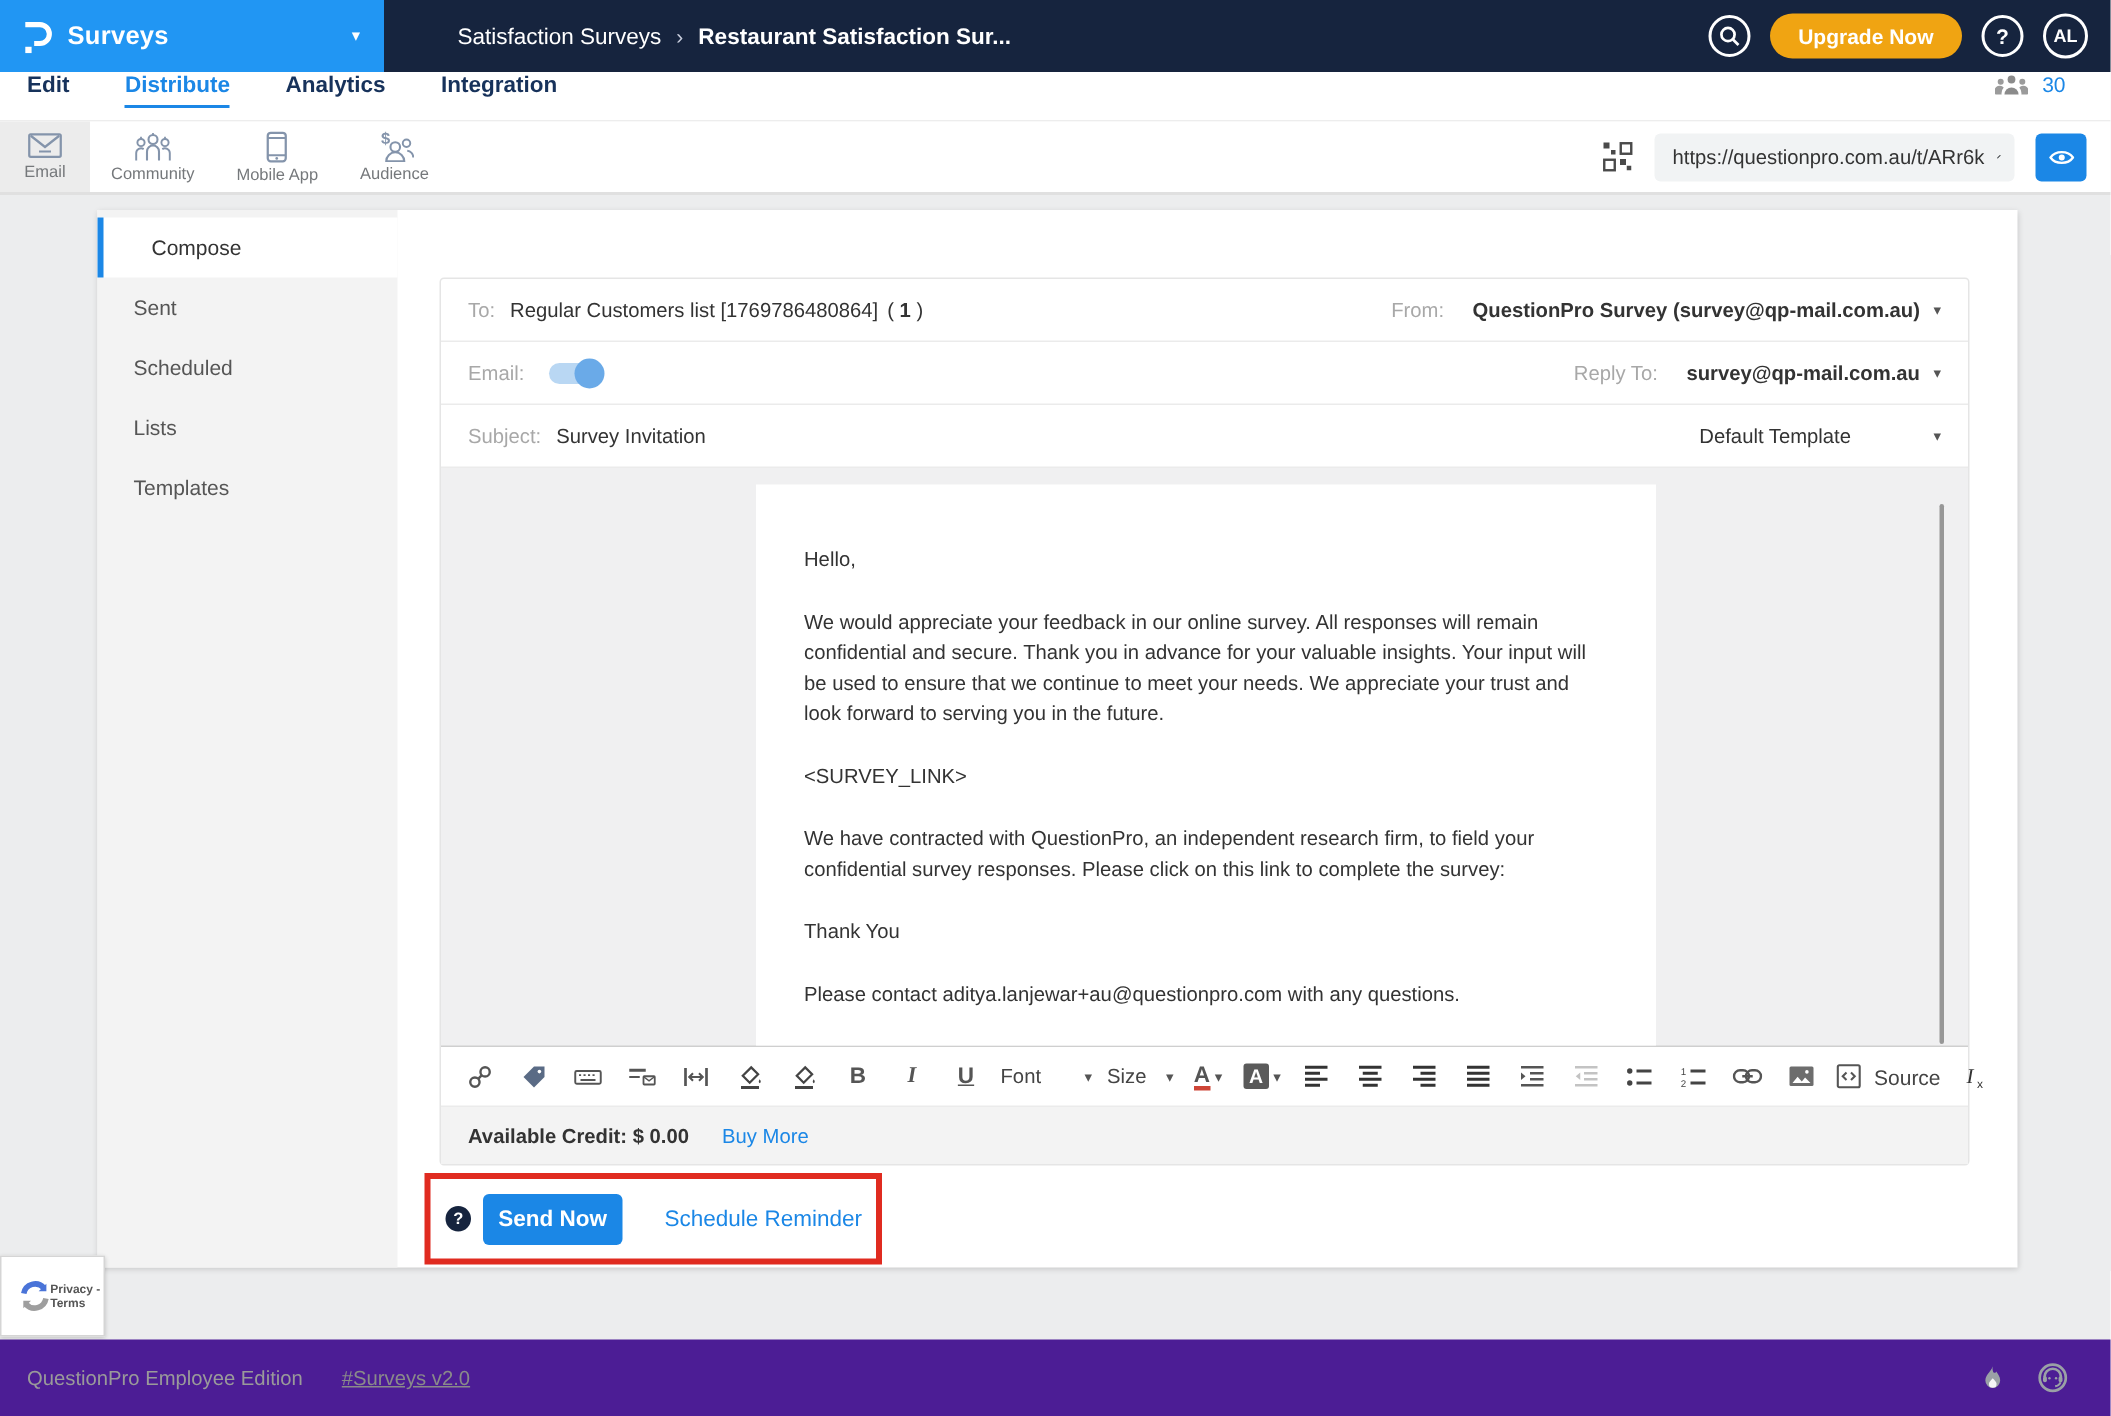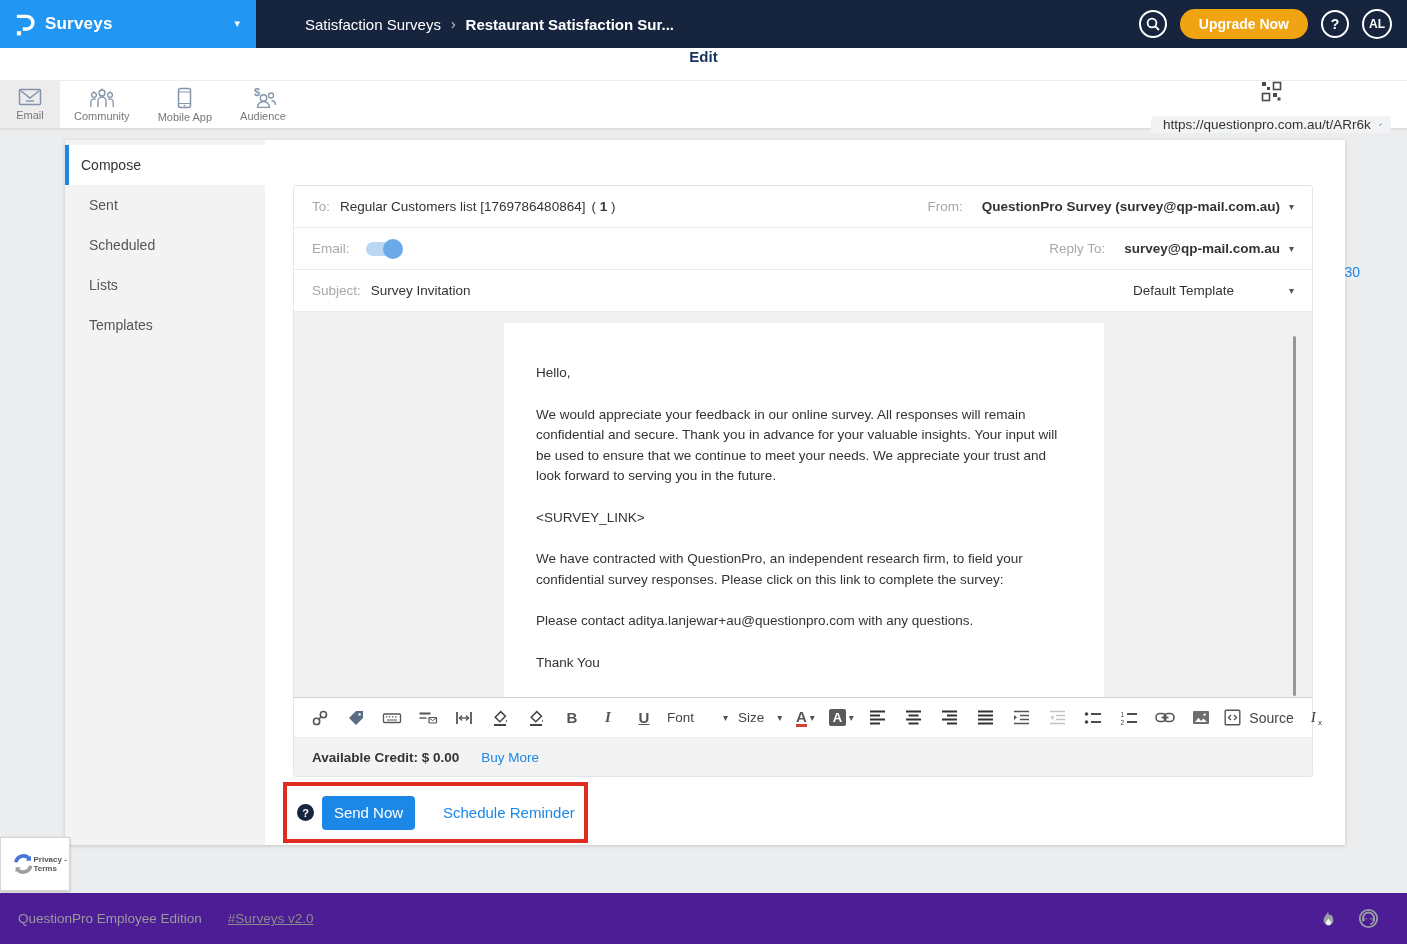--- a/index.html
+++ b/index.html
@@ -17,42 +17,42 @@
   .logo-caret { position:absolute; right:16px; top:17px; color:#fff; font-size:11px; }
   .breadcrumb { display:flex; align-items:center; gap:10px; padding-left:16px; font-size:15px; color:#fff; }
   .breadcrumb .sep { color:#c8cedd; font-size:14px; }
   .breadcrumb .current { font-weight:600; }
   .header-right { margin-left:auto; display:flex; align-items:center; gap:13px; padding-right:15px; }
   .circle-btn { width:28px; height:28px; border:2px solid #fff; border-radius:50%; display:flex; align-items:center; justify-content:center; color:#fff; font-size:14px; font-weight:700; cursor:pointer; flex:0 0 auto; }
   .avatar { width:30px; height:30px; font-size:12px; }
   .upgrade-btn { height:30px; border-radius:16px; background:#f0a412; color:#fff; font-size:14px; font-weight:600; display:flex; align-items:center; padding:0 19px; cursor:pointer; }
 
   
-  .tabbar { position:absolute; top:48px; left:0; width:1407px; height:33px; background:#fff; display:flex; align-items:center; padding:0 35px; gap:37px; border-bottom:1px solid #ededed;flex-direction:column; }
+  .tabbar { position:absolute; top:48px; left:0; width:1407px; height:33px; background:#fff; display:flex; align-items:flex-start; padding:0 18px; gap:37px; border-bottom:1px solid #ededed; }
   .tab { font-size:15px; font-weight:600; color:#17325b; cursor:pointer; position:relative; }
   .tab.active { color:#1b87e6; }
   .tab.active::after { content:""; position:absolute; left:0; right:0; bottom:-7px; height:2px; background:#1b87e6; }
   .tab-right { margin-left:auto; display:flex; align-items:center; gap:9px; padding-right:12px; }
   .resp-count { color:#1b87e6; font-size:14px; }
 
   
   .channelbar { position:absolute; top:81px; left:0; width:1407px; height:49px; background:#fff; border-bottom:2px solid #e0e0e0; display:flex; align-items:stretch; }
   .channel { display:flex; flex-direction:column; align-items:center; justify-content:center; gap:2px; font-size:11px; color:#75787b; cursor:pointer; padding:0 14px; min-width:60px; }
   .channel.active { background:#ececec; }
-  .share-area { margin-left:auto; display:flex; align-items:center; gap:14px; padding-right:16px;flex-direction:column; }
+  .share-area { margin-left:auto; display:flex; align-items:center; gap:14px; padding-right:16px; }
   .qr-btn { cursor:pointer; }
   .url-pill { width:240px; height:32px; background:#f1f3f4; border-radius:4px; display:flex; align-items:center; padding:0 9px 0 12px; gap:8px; cursor:text; }
   .url-text { font-size:13.5px; color:#333; white-space:nowrap; flex:1; }
   .eye-btn { width:34px; height:32px; background:#1b87e6; border-radius:4px; display:flex; align-items:center; justify-content:center; cursor:pointer; }
 
   
   .card { position:absolute; left:65px; top:140px; width:1280px; height:705px; background:#fff; box-shadow:0 1px 4px rgba(0,0,0,.16); }
   .side-nav { position:absolute; left:0; top:0; bottom:0; width:200px; background:#f3f3f3; padding-top:5px; }
   .side-item { height:40px; display:flex; align-items:center; padding-left:24px; font-size:14px; color:#555; cursor:pointer; }
-  .side-item.active { background:#fff; border-left:4px solid #1b87e6; padding-left:12px; color:#333; }
+  .side-item.active { background:#fff; border-left:4px solid #1b87e6; padding-left:32px; color:#333; }
 
   
   .compose-panel { position:absolute; left:228px; top:45px; width:1020px; border:1px solid #e5e5e5; border-radius:3px; background:#fff; }
   .crow { height:42px; border-bottom:1px solid #ebebeb; display:flex; align-items:center; padding:0 18px; font-size:13.5px; }
   .flabel { color:#a8a8a8; margin-right:10px; }
   .fvalue { color:#333; cursor:pointer; }
   .fvalue.strong { font-weight:600; }
   .row-right { margin-left:auto; display:flex; align-items:center; gap:9px; }
   .caret { font-size:10px; color:#555; }
   .pcount { color:#333; }
@@ -79,21 +79,21 @@
   .bgA { font-size:13px; font-weight:700; color:#fff; background:#5a5a5a; border-radius:2px; width:17px; height:17px; display:flex; align-items:center; justify-content:center; }
   .src-label { font-size:14px; color:#444; margin-left:5px; }
 
   .credit-row { height:38px; background:#f3f3f3; display:flex; align-items:center; padding:0 18px; gap:22px; font-size:13.5px; }
   .credit-label { font-weight:700; color:#333;text-align:center; }
   .link-blue { color:#1b87e6; cursor:pointer; }
 
   
   .send-row { position:absolute; left:218px; top:642px; width:305px; height:61px; border:4px solid #e02b20; background:#fff; display:flex; align-items:center; padding-left:10px; }
   .help-circle { width:17px; height:17px; border-radius:50%; background:#16243e; color:#fff; font-size:11px; font-weight:700; display:flex; align-items:center; justify-content:center; cursor:pointer; flex:0 0 auto; }
-  .send-btn { margin-left:8px; width:93px; height:34px; background:#1b87e6; border:none; border-radius:4px; color:#fff; font-size:15px; font-weight:400; font-family:"Liberation Sans", sans-serif; cursor:pointer; }
+  .send-btn { margin-left:8px; width:93px; height:34px; background:#1b87e6; border:none; border-radius:4px; color:#fff; font-size:15px; font-weight:700; font-family:"Liberation Sans", sans-serif; cursor:pointer; }
   .sched-link { margin-left:28px; color:#1b87e6; font-size:15px; cursor:pointer; white-space:nowrap; }
 
   
   .recaptcha { position:absolute; left:0; top:837px; width:70px; height:54px; background:#fff; border:1px solid #d5d5d5; box-shadow:0 1px 3px rgba(0,0,0,.2); display:flex; align-items:center; justify-content:space-between; padding:3px 0 3px 12px;font-weight:bold; }
   .rc-terms { font-size:8px; color:#555; cursor:pointer; }
 
   
   .footer { position:absolute; left:0; top:893px; width:1407px; height:51px; background:#4c1d95; display:flex; align-items:center; padding:0 18px; gap:26px; }
   .foot-text { color:#9a9a9a; font-size:13.5px; }
   .foot-link { color:#8a8a8a; font-size:13.5px; text-decoration:underline; cursor:pointer; }
@@ -270,22 +270,22 @@
         <span class="caret">▾</span>
       </span>
     </div>
 
     <div class="body-area">
       <div class="paper">
           <p>Hello,</p>
           <p>We would appreciate your feedback in our online survey. All responses will remain confidential and secure. Thank you in advance for your valuable insights. Your input will be used to ensure that we continue to meet your needs. We appreciate your trust and look forward to serving you in the future.</p>
           <p>&lt;SURVEY_LINK&gt;</p>
           <p>We have contracted with QuestionPro, an independent research firm, to field your confidential survey responses. Please click on this link to complete the survey:</p>
+          <p>Thank You</p>
           <p>Please contact aditya.lanjewar+au@questionpro.com with any questions.</p>
-          <p>Thank You</p>
         </div>
       <div class="vscroll"></div>
     </div>
 
     <div class="editor-toolbar">
       <span class="tbtn">
         <svg width="18" height="18" viewBox="0 0 18 18">
             <g fill="none" stroke="#555" stroke-width="1.6">
               <circle cx="5.6" cy="12.4" r="3.1"></circle>
               <circle cx="12.4" cy="5.6" r="3.1"></circle>

